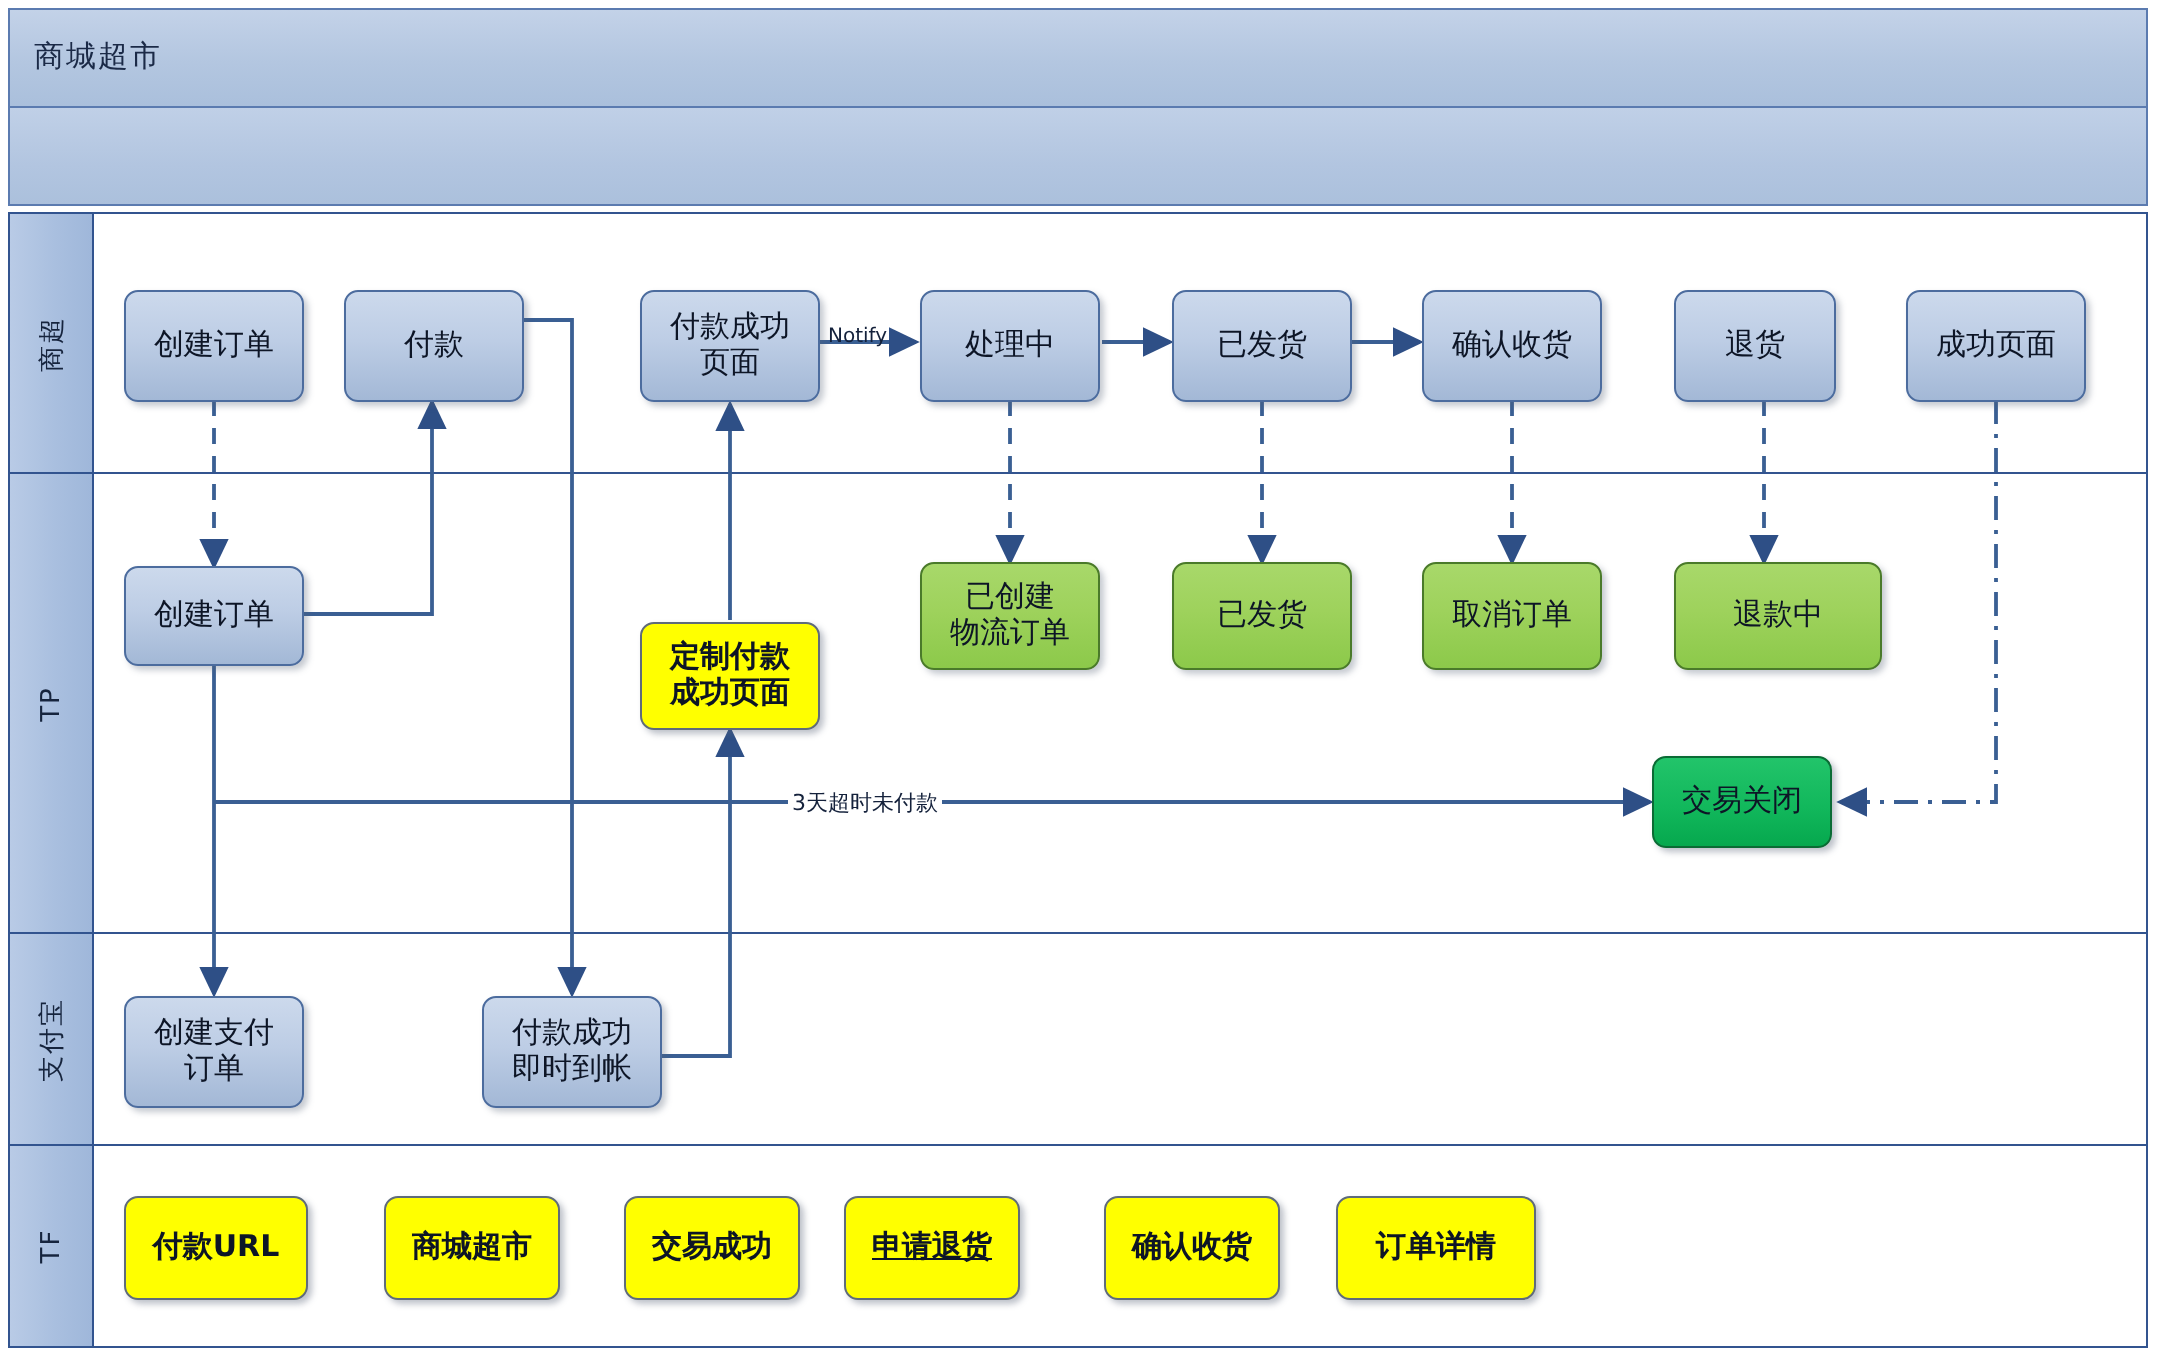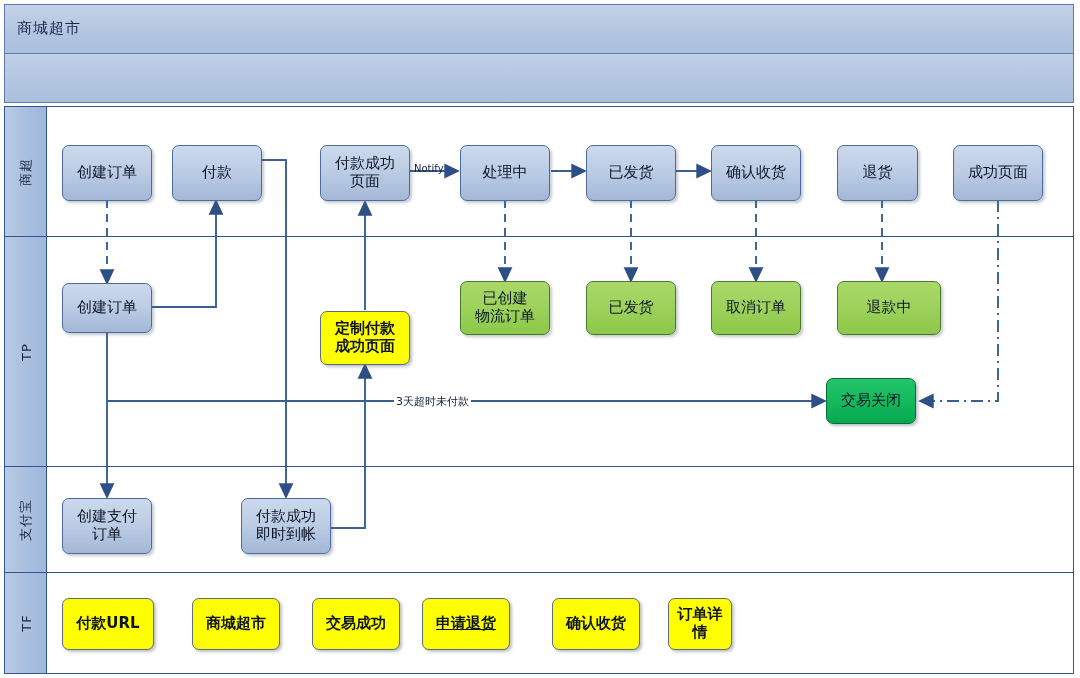--- a/index.html
+++ b/index.html
@@ -252,20 +252,20 @@
   </div>
   <div class="node yellow" style="left:312px;top:598px;width:88px;height:52px;">
     <span class="txt">交易成功</span>
   </div>
   <div class="node yellow" style="left:422px;top:598px;width:88px;height:52px;text-decoration:underline;">
     <span class="txt">申请退货</span>
   </div>
   <div class="node yellow" style="left:552px;top:598px;width:88px;height:52px;">
     <span class="txt">确认收货</span>
   </div>
-  <div class="node yellow" style="left:668px;top:598px;width:64px;height:52px;">
+  <div class="node yellow" style="left:668px;top:598px;width:100px;height:52px;">
     <span class="txt">订单详情</span>
   </div>
 
   <div class="edge-label" style="left:414px;top:163px;">Notify</div>
   <div class="edge-label cn" style="left:394px;top:394px;background:#fff;padding:0 2px;">3天超时未付款</div>
 
 </div>
 
 </body></html>

